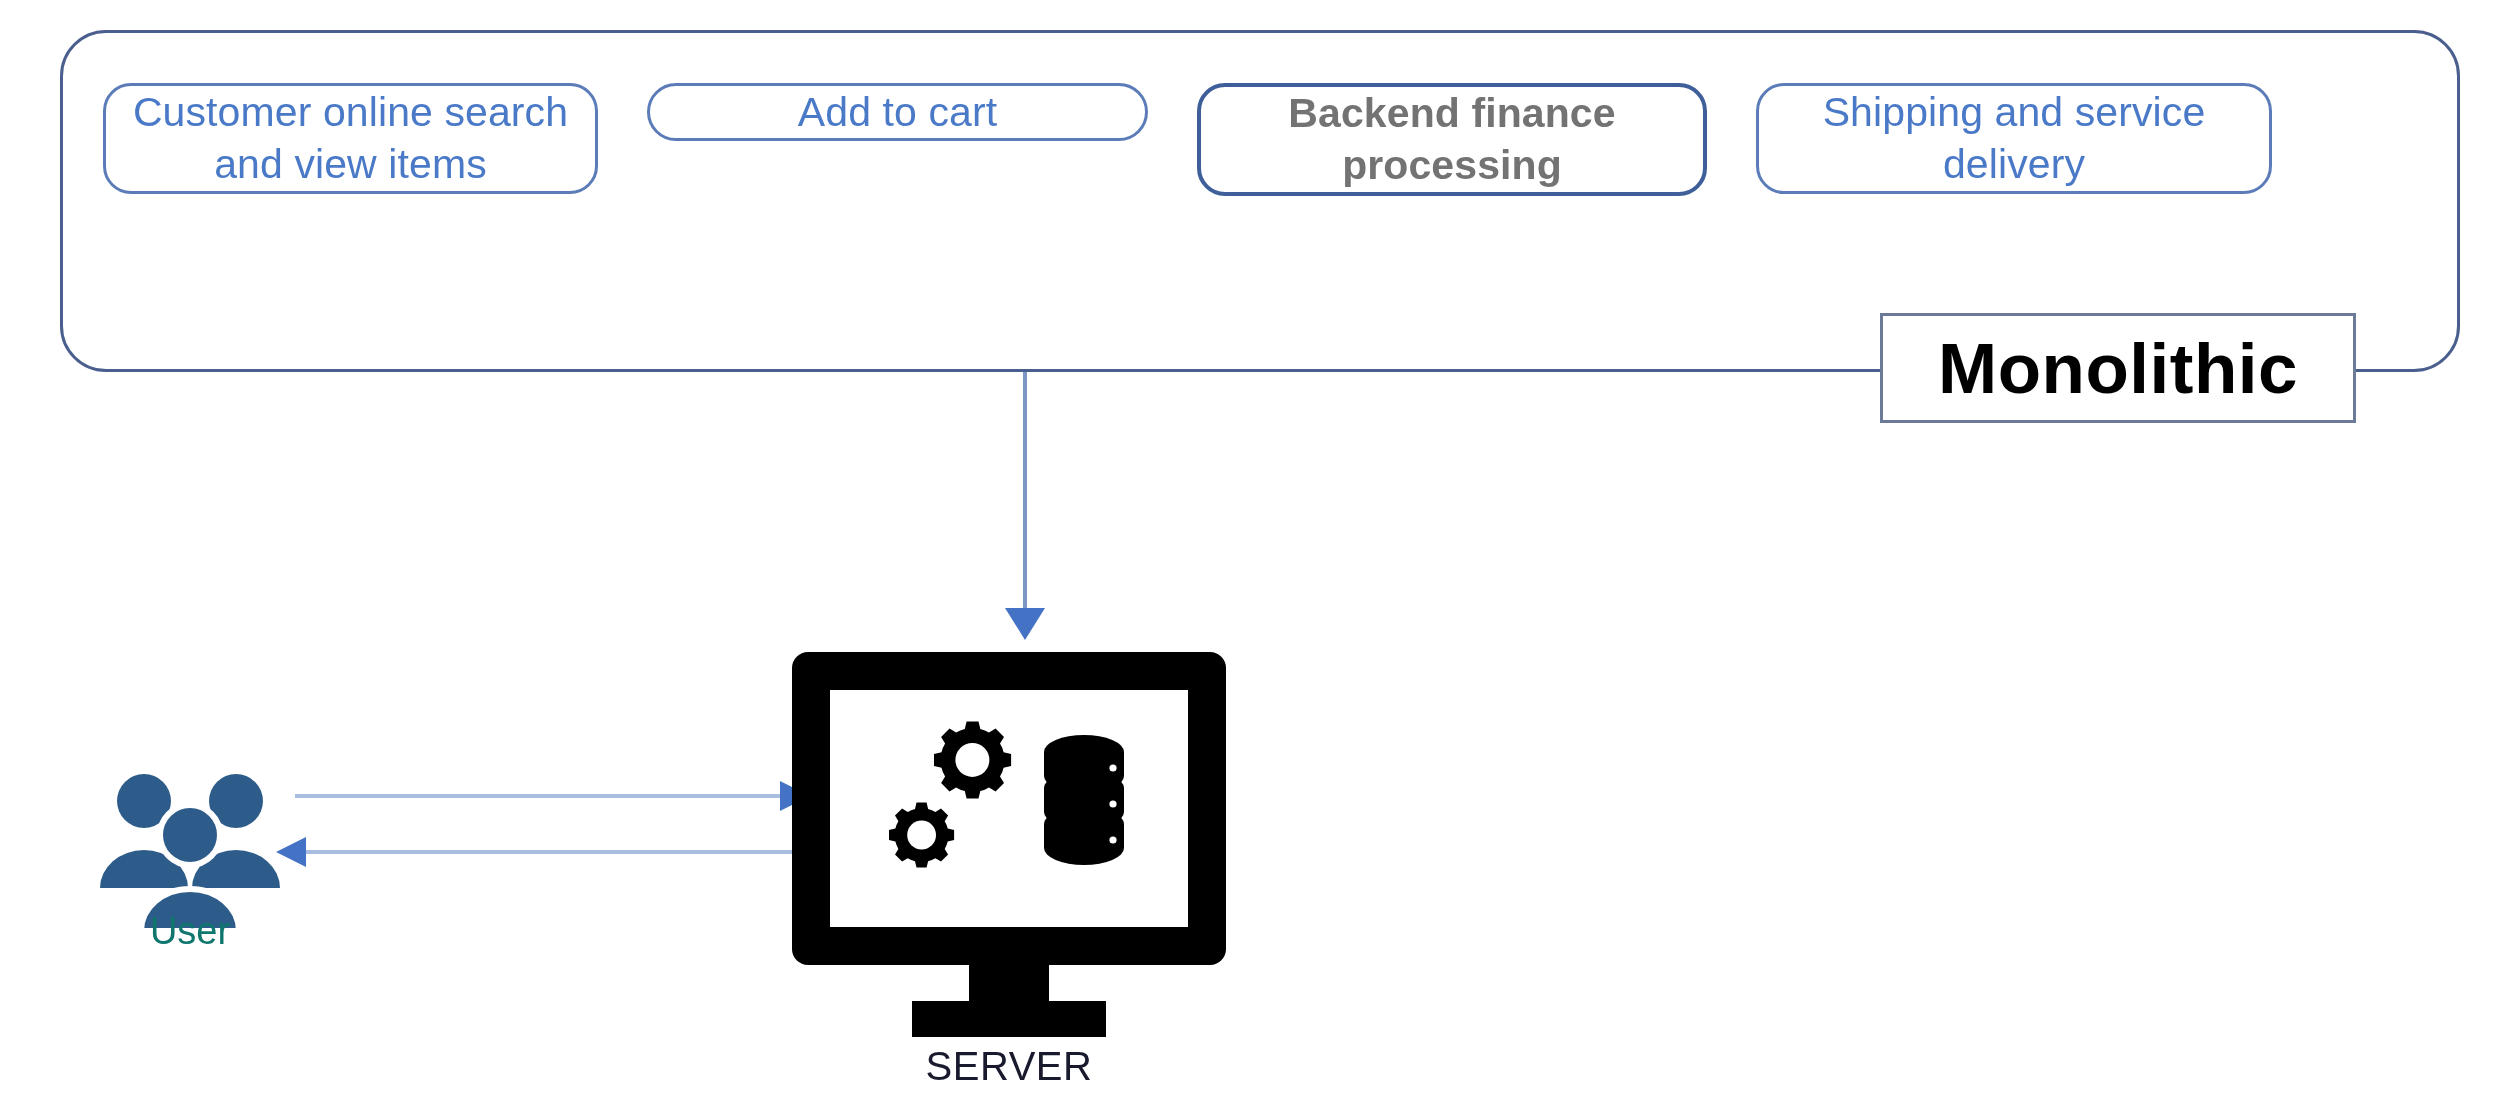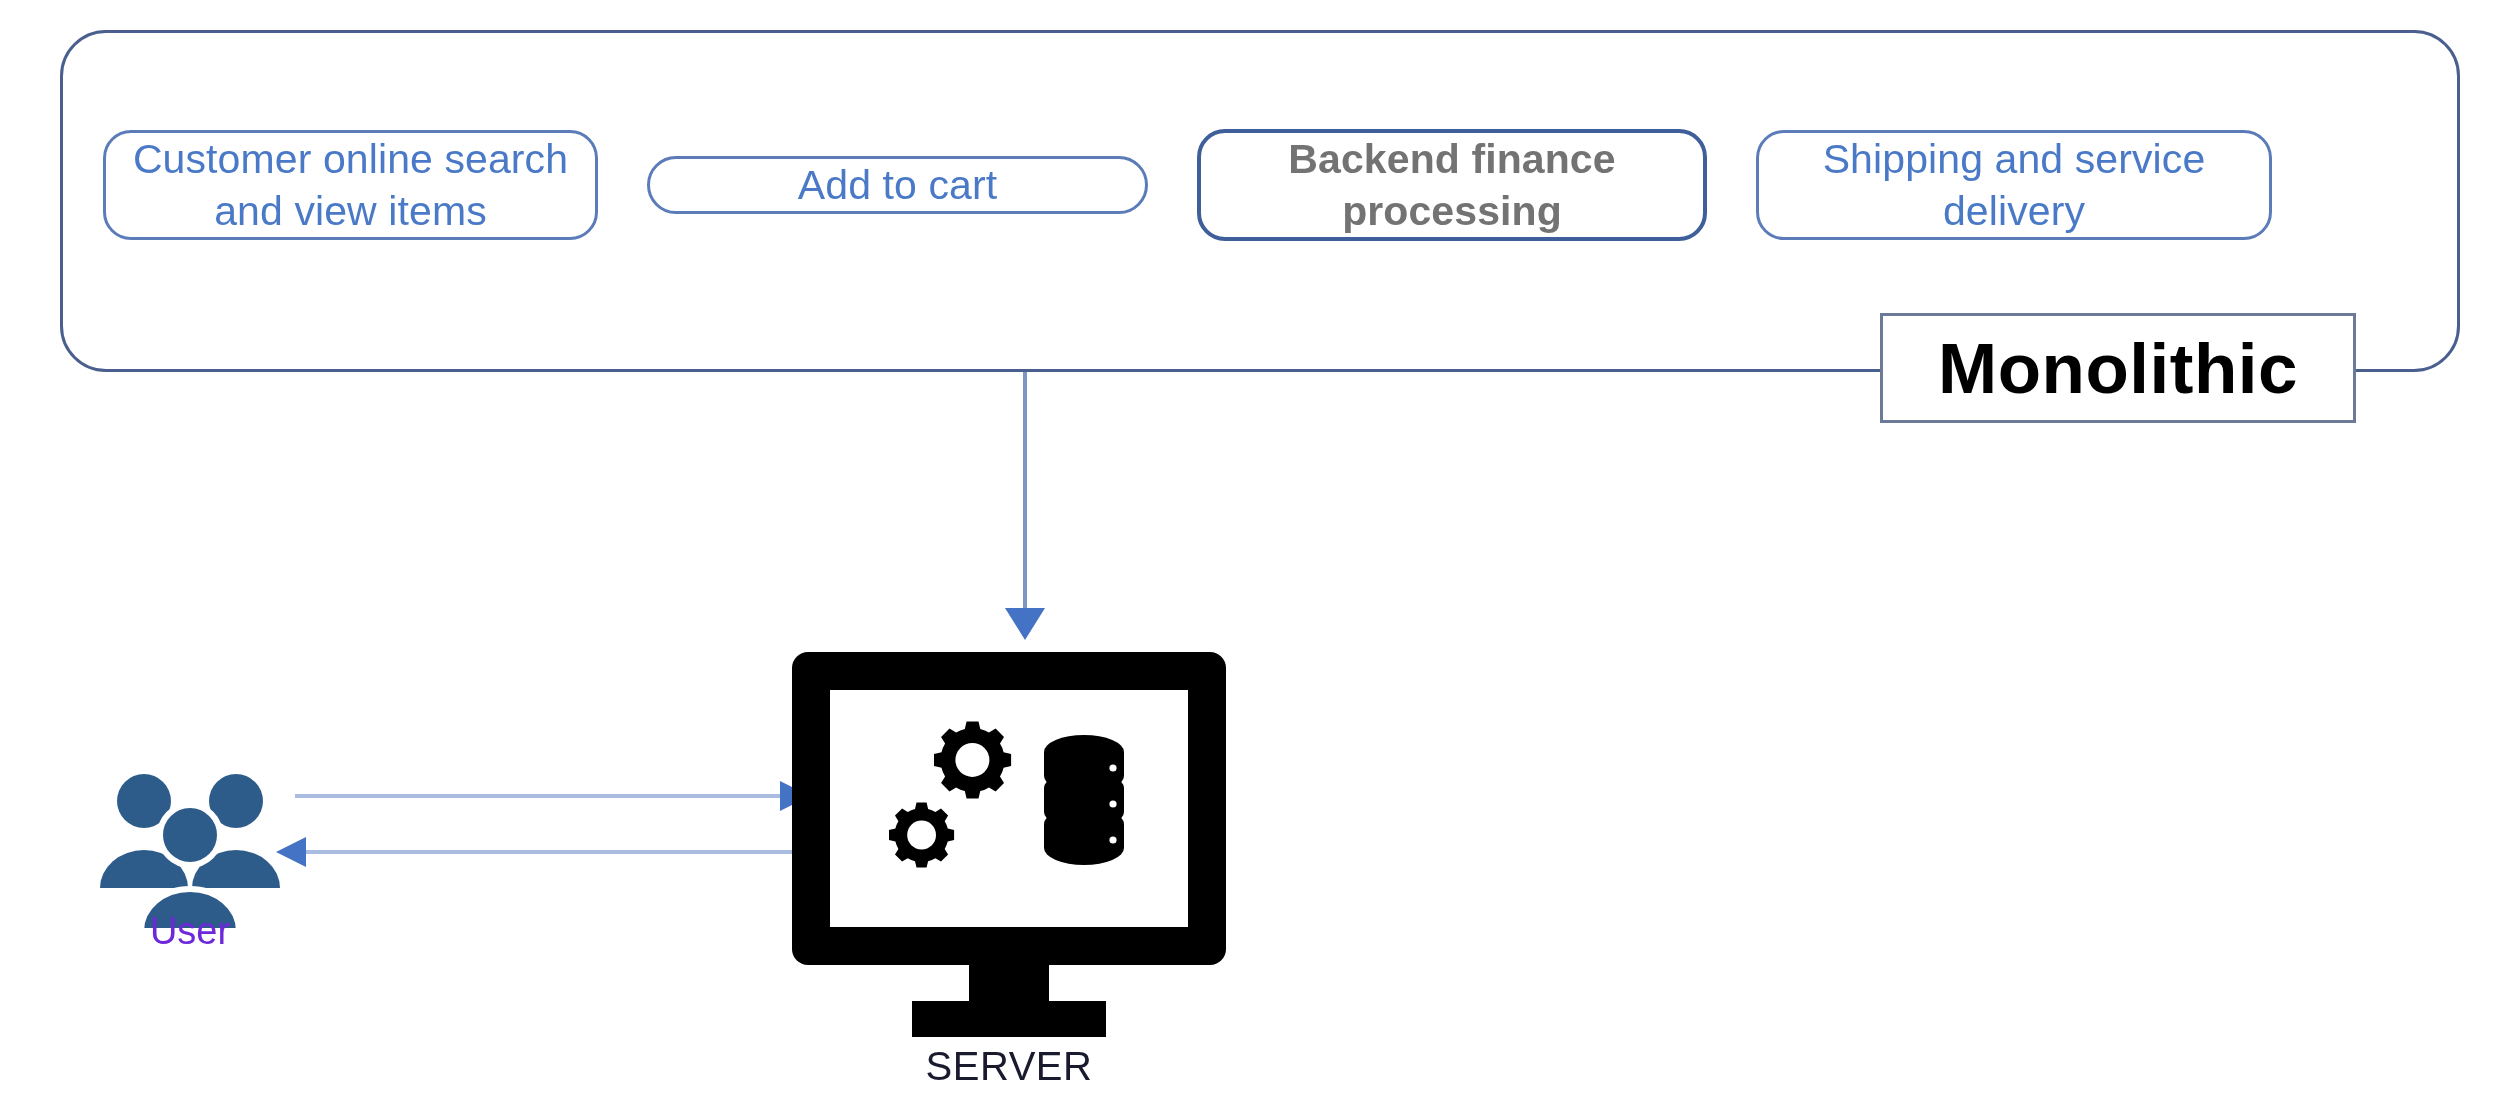--- a/index.html
+++ b/index.html
@@ -33,21 +33,21 @@
   }
 
   .module-row {
     position: absolute;
     left: 40px;
     top: 50px;
     width: 2320px;
     height: 204px;
     display: flex;
     flex-direction: row;
-    align-items: center;
+    align-items: flex-start;
     gap: 49px;
   }
 
   .module-box {
     box-sizing: border-box;
     border: 3px solid #5b7cb8;
     border-radius: 28px;
     background: #ffffff;
     display: flex;
     align-items: center;
@@ -163,21 +163,21 @@
     width: 200px;
     height: 200px;
   }
   .user-caption {
     position: absolute;
     left: 60px;
     top: 910px;
     width: 260px;
     text-align: center;
     font-size: 38px;
-    color: #6d28d9;
+    color: #0f766e;
   }
 </style>
 </head>
 <body>
 
 <div id="canvas">
 
   <div class="monolith-container">
     <div class="module-row">
 

